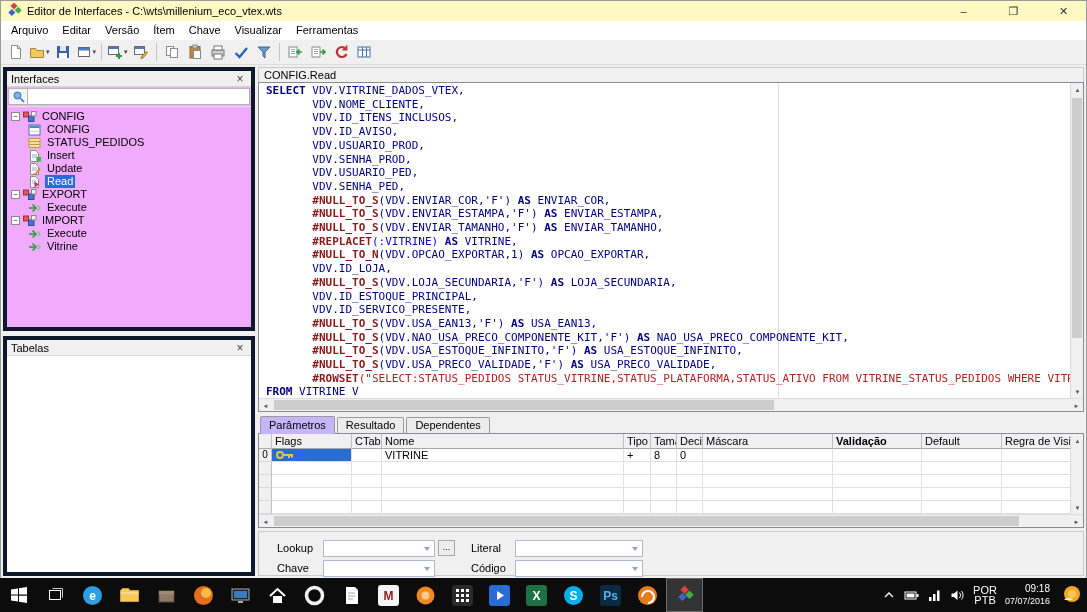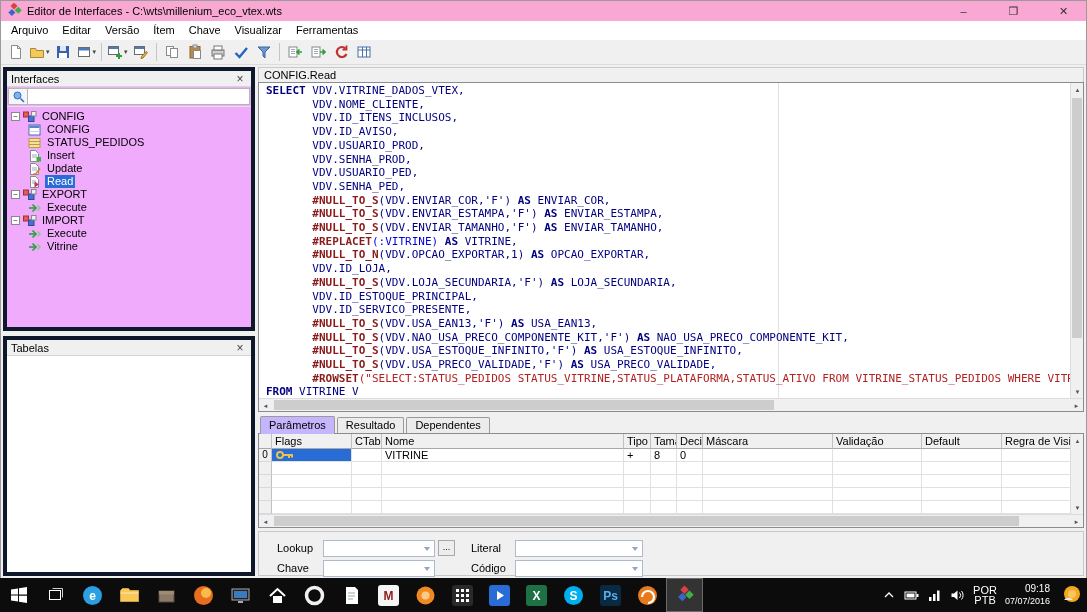--- a/index.html
+++ b/index.html
@@ -1,20 +1,20 @@
 <!DOCTYPE html>
 <html><head>
 <meta charset="utf-8">
 <style>
   *{margin:0;padding:0;box-sizing:border-box;cursor:default}
   html,body{width:1087px;height:612px;overflow:hidden}
   body{font-family:"Liberation Sans","DejaVu Sans",sans-serif;font-size:11px;color:#000;background:#f0f0f0;position:relative}
   .window{position:absolute;left:0;top:0;width:1087px;height:578px;display:flex;flex-direction:column;background:#f0f0f0;border:1px solid #9a9a9a;border-bottom:none}
   
-  .titlebar{height:20px;background:#f9a8d4;display:flex;align-items:center;padding-left:5px;gap:5px;flex:0 0 auto}
+  .titlebar{height:20px;background:#fef9c3;display:flex;align-items:center;padding-left:5px;gap:5px;flex:0 0 auto}
   .app-icon{width:16px;height:16px;display:inline-flex}
   .title-text{flex:1;white-space:nowrap;overflow:hidden;font-size:11px}
   .win-btn{width:45px;height:20px;display:flex;align-items:center;justify-content:center;font-size:11px;color:#333}
   
   .menubar{height:19px;background:#fff;display:flex;align-items:center;padding-left:3px}
   .menu-item{padding:0 7px;line-height:19px}
   
   .toolbar{height:25px;background:#f0f0f0;display:flex;align-items:center;padding-left:4px;gap:1px;border-bottom:1px solid #dcdcdc}
   .tb-btn{height:22px;min-width:22px;display:flex;align-items:center;justify-content:center;padding:0 1px}
   .tb-caret{font-size:7px;color:#444;margin-left:1px}
@@ -406,21 +406,21 @@
           <div class="grid">
               <div class="g-row header">
                 <span class="g-num"></span>
                 <span class="g-cell" style="width: 80px;">Flags</span>
                 <span class="g-cell" style="width: 30px;">CTab</span>
                 <span class="g-cell" style="width: 242px;">Nome</span>
                 <span class="g-cell" style="width: 27px;">Tipo</span>
                 <span class="g-cell" style="width: 26px;">Tamanho</span>
                 <span class="g-cell" style="width: 26px;">Decimais</span>
                 <span class="g-cell" style="width: 130px;">Máscara</span>
-                <span class="g-cell" style="width: 89px;">Validação</span>
+                <span class="g-cell" style="width: 89px; font-weight: bold;">Validação</span>
                 <span class="g-cell" style="width: 80px;">Default</span>
                 <span class="g-cell" style="width: 70px;">Regra de Visibilidade</span>
               </div>
               <div class="g-row">
                 <span class="g-num">0</span>
                 <span class="g-cell sel" style="width: 80px;">
                   <svg width="20" height="10">
                     <circle cx="5" cy="5" r="3" fill="none" stroke="#e8c44a" stroke-width="2"></circle>
                     <path d="M8 5h10M14 5v3M17 5v2.5" stroke="#e8c44a" stroke-width="2" fill="none"></path>
                   </svg>

